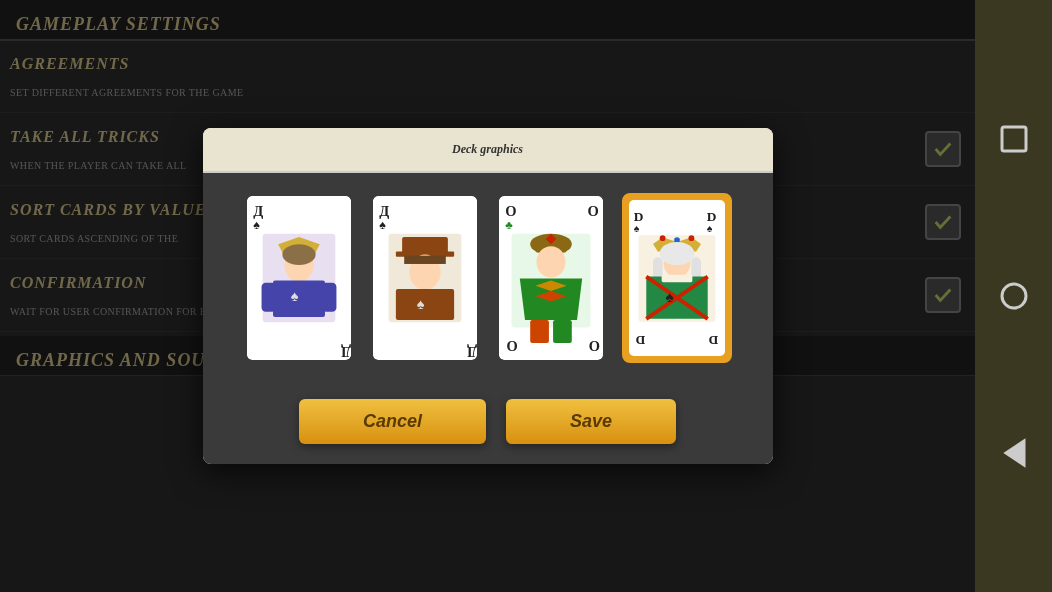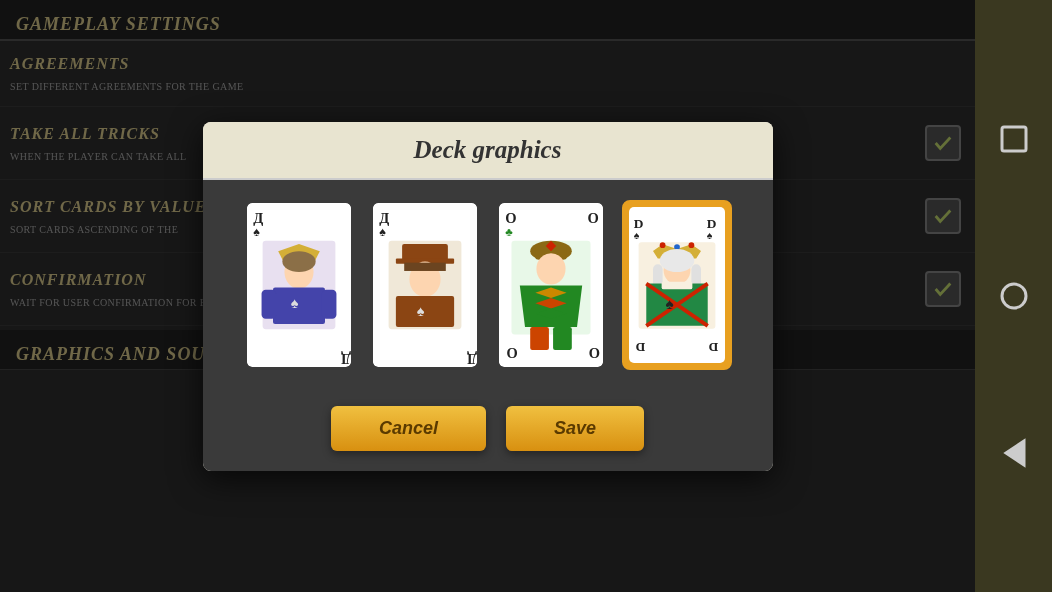--- a/index.html
+++ b/index.html
@@ -89,21 +89,21 @@
       text-transform: uppercase;
       letter-spacing: 1px;
       font-style: italic;
     }
 
     .settings-item-desc {
       font-size: 10px;
       color: #aaa;
       text-transform: uppercase;
       letter-spacing: 0.4px;
-      margin-top: 8px;
+      margin-top: 14px;
     }
 
     .checkbox-container {
       width: 44px;
       height: 44px;
       display: flex;
       align-items: center;
       justify-content: center;
     }
 
@@ -146,21 +146,21 @@
     }
 
     .modal-header {
       background: #e8e4d0;
       padding: 14px 20px;
       text-align: center;
       border-bottom: 2px solid #ccc;
     }
 
     .modal-title {
-      font-size: 25px;
+      font-size: 12px;
       font-weight: bold;
       color: #333;
       font-style: italic;
     }
 
     .modal-body {
       padding: 20px;
       background: #3a3a3a;
       display: flex;
       justify-content: center;
@@ -203,21 +203,21 @@
 
     .modal-footer {
       background: #3a3a3a;
       padding: 16px 20px 20px;
       display: flex;
       justify-content: center;
       gap: 20px;
     }
 
     .modal-btn {
-      padding: 12px 48px;
+      padding: 12px 64px;
       border-radius: 6px;
       border: none;
       font-size: 18px;
       font-weight: bold;
       font-style: italic;
       cursor: pointer;
       background: linear-gradient(180deg, #f0c040 0%, #d89010 100%);
       color: #5a3a00;
       box-shadow: 0 3px 8px rgba(0,0,0,0.4);
       text-transform: capitalize;

